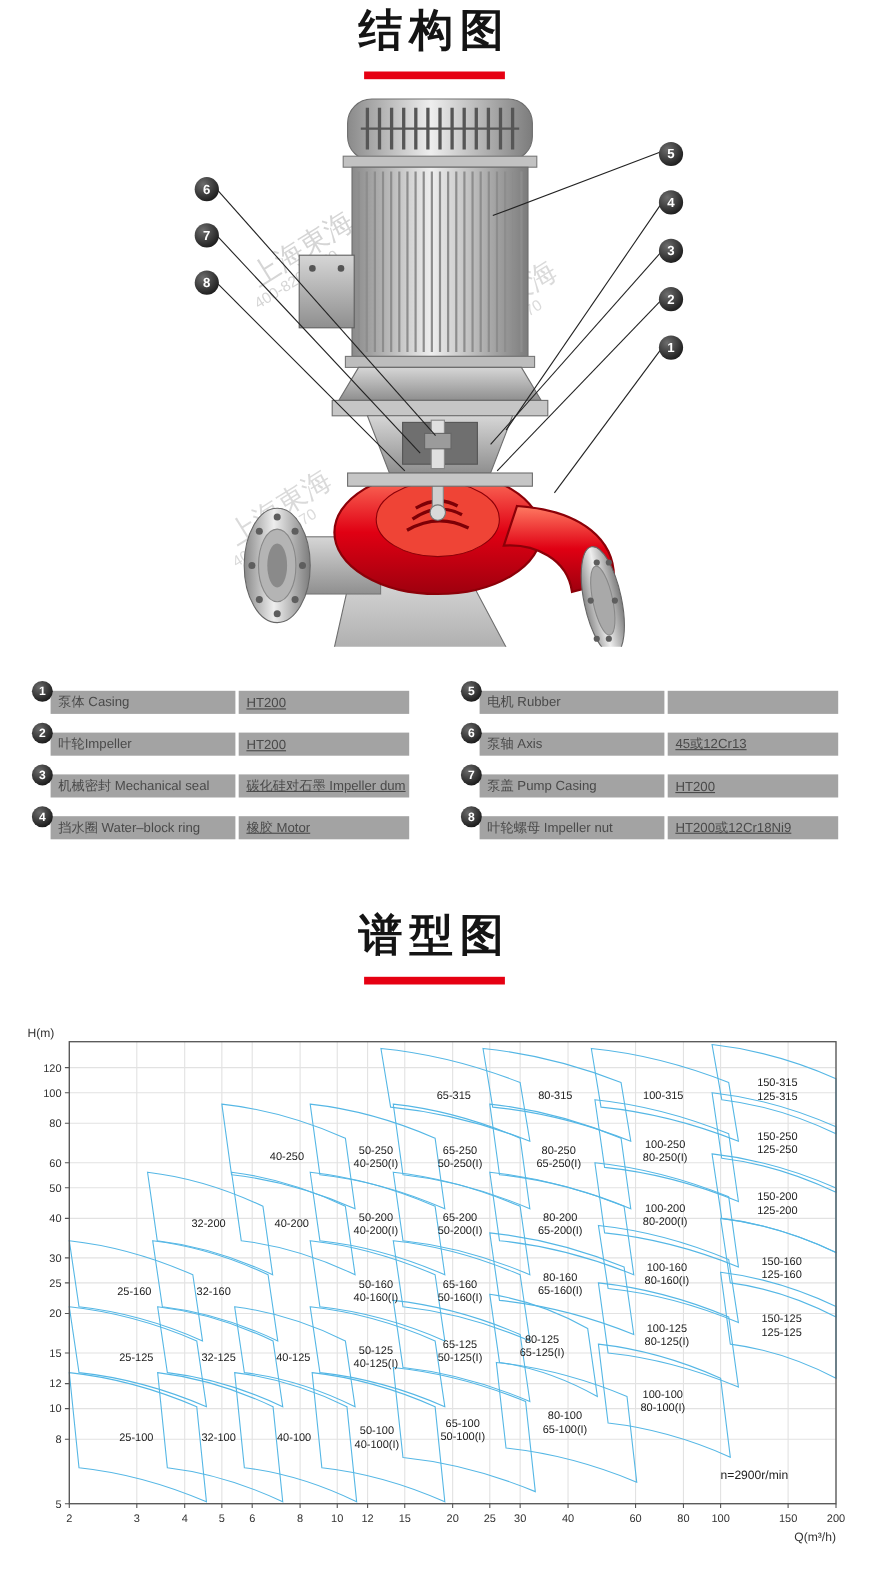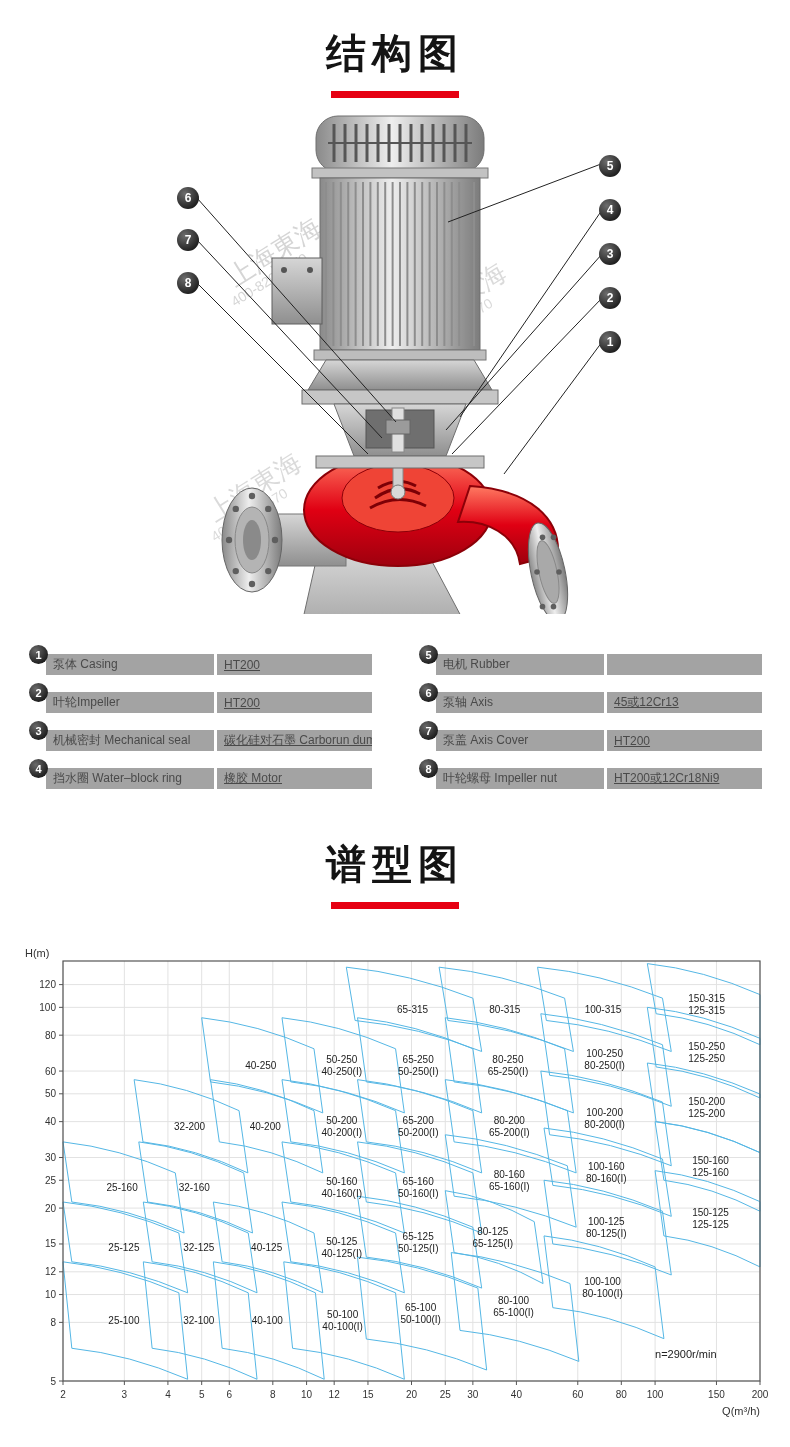--- a/index.html
+++ b/index.html
@@ -1,19 +1,19 @@
 <!DOCTYPE html>
 <html><head>
 <meta charset="utf-8">
 <style>
   html,body{margin:0;padding:0;background:#fff;font-family:"Liberation Sans","DejaVu Sans",sans-serif;}
   .page{width:790px;height:1447px;position:relative;background:#fff;overflow:hidden;margin:0 auto;}
   .section-header{text-align:center;}
-  .section-header.first{padding-top:26px;}
-  .section-header.second{margin-top:30px;}
+  .section-header.first{}
+  .section-header.second{margin-top:42px;}
   .big-title{margin:0;font-size:40px;font-weight:bold;color:#141414;letter-spacing:6px;}
   .red-bar{width:128px;height:7px;background:#e60012;margin:10px auto 0;}
   .figure{position:relative;width:790px;height:512px;margin-top:4px;}
   .figure svg{position:absolute;left:0;top:0;}
   .badge{position:absolute;width:22px;height:22px;border-radius:50%;
     background:radial-gradient(circle at 35% 30%,#6d6d6d,#1f1f1f 75%);
     color:#fff;font-size:12px;font-weight:bold;display:flex;align-items:center;justify-content:center;z-index:3;}
   .parts{position:relative;height:165px;margin-top:28px;}
   .ptable{position:absolute;top:12px;}
   .ptable.left{left:30px;width:342px;}
@@ -189,42 +189,42 @@
         <div class="cell mat">HT200</div>
       </div>
       <div class="prow">
         <div class="pbadge">2</div>
         <div class="cell name">叶轮Impeller</div>
         <div class="cell mat">HT200</div>
       </div>
       <div class="prow">
         <div class="pbadge">3</div>
         <div class="cell name">机械密封 Mechanical seal</div>
-        <div class="cell mat">碳化硅对石墨 Carborun dum</div>
+        <div class="cell mat">碳化硅对石墨 Impeller dum</div>
       </div>
       <div class="prow">
         <div class="pbadge">4</div>
         <div class="cell name">挡水圈 Water–block ring</div>
         <div class="cell mat">橡胶 Motor</div>
       </div>
     </div>
     <div class="ptable right">
       <div class="prow">
         <div class="pbadge">5</div>
         <div class="cell name">电机 Rubber</div>
         <div class="cell mat"></div>
       </div>
       <div class="prow">
         <div class="pbadge">6</div>
         <div class="cell name">泵轴 Axis</div>
         <div class="cell mat">45或12Cr13</div>
       </div>
       <div class="prow">
         <div class="pbadge">7</div>
-        <div class="cell name">泵盖 Axis Cover</div>
+        <div class="cell name">泵盖 Pump Casing</div>
         <div class="cell mat">HT200</div>
       </div>
       <div class="prow">
         <div class="pbadge">8</div>
         <div class="cell name">叶轮螺母 Impeller nut</div>
         <div class="cell mat">HT200或12Cr18Ni9</div>
       </div>
     </div>
   </div>
 

